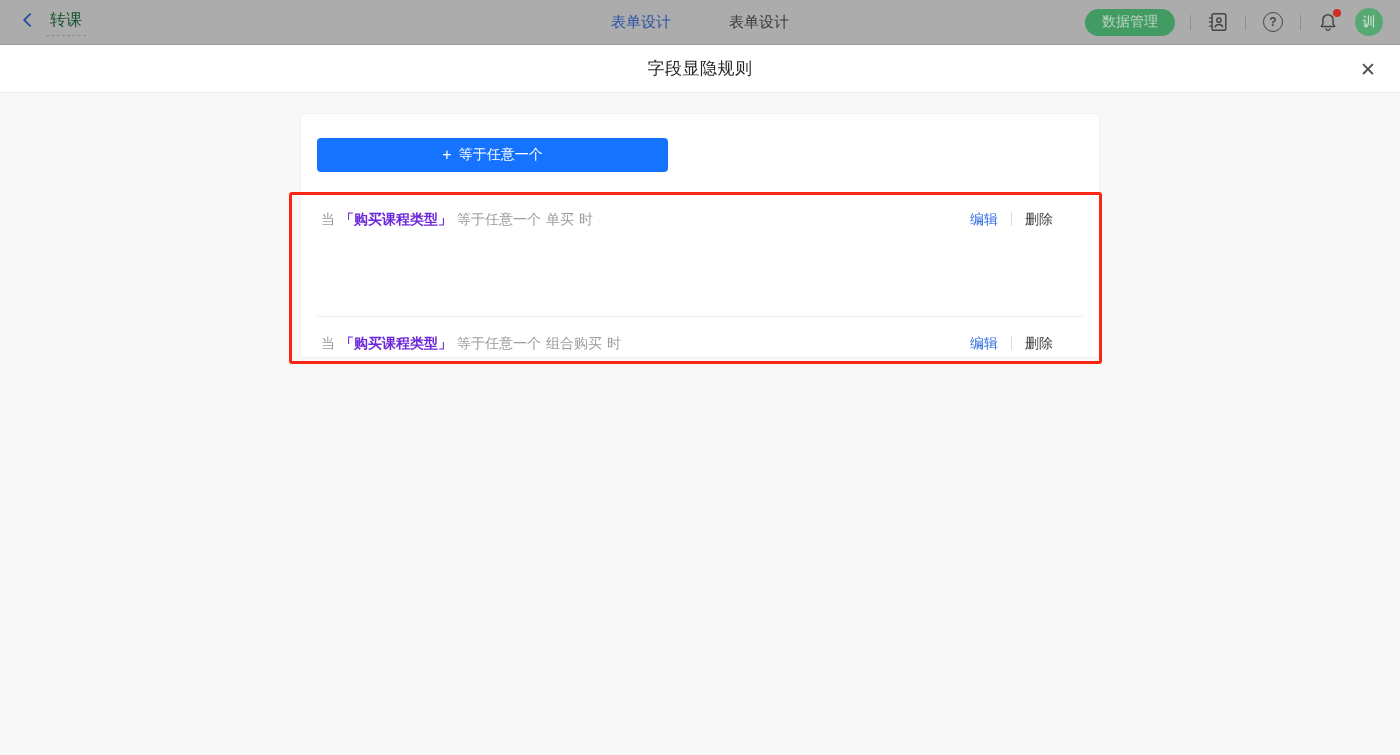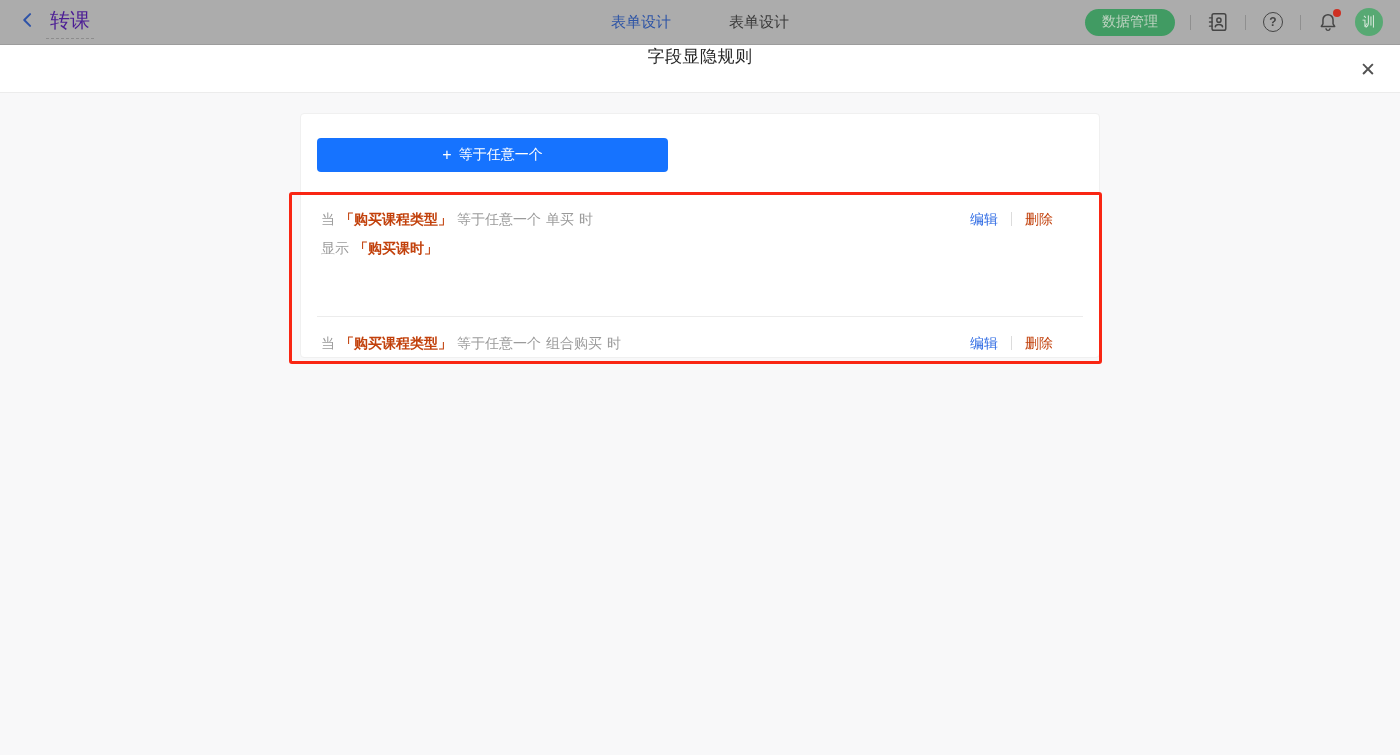--- a/index.html
+++ b/index.html
@@ -5,64 +5,64 @@
   * { box-sizing: border-box; margin: 0; padding: 0; }
   html, body { margin: 0; padding: 0; }
   body { font-family: "Liberation Sans", "DejaVu Sans", sans-serif; }
   .page { position: relative; width: 1400px; height: 755px; background: #f8f8f9; overflow: hidden; }
 
   
   .topbar { position: relative; display: flex; align-items: center; height: 45px;
             background: #acacac; border-bottom: 1px solid #9c9c9c; }
   .tb-left { display: flex; align-items: center; padding-left: 18px; gap: 8px; }
   .back-btn { display: flex; align-items: center; cursor: pointer; }
-  .form-title { font-size: 20px; color: #4c1d95; border-bottom: 1px dashed #8d8d8d; padding: 2px 4px 4px; }
+  .form-title { font-size: 16px; color: #14532d; border-bottom: 1px dashed #8d8d8d; padding: 2px 4px 4px; }
   .tb-tabs { position: absolute; left: 50%; transform: translateX(-50%); display: flex; gap: 58px; font-size: 15px; }
   .tab { cursor: pointer; color: #3a3a3a; }
   .tab.active { color: #2d54a6; }
   .tb-right { margin-left: auto; display: flex; align-items: center; gap: 15px; padding-right: 17px; }
   .pill-btn { height: 27px; padding: 0 17px; border: none; border-radius: 14px; background: #419b63;
               color: #bdd3c0; font-size: 14px; cursor: pointer; font-family: Liberation Serif, serif; }
   .vdiv { width: 1px; height: 15px; background: #8f8f8f; }
   .tb-icon { display: flex; align-items: center; justify-content: center; width: 24px; height: 24px; cursor: pointer; }
   .help-circle { width: 20px; height: 20px; border: 1.6px solid #454545; border-radius: 50%;
                  display: flex; align-items: center; justify-content: center;
                  font-size: 12px; color: #454545; font-weight: bold; }
   .bell-wrap { position: relative; }
   .bell-dot { position: absolute; top: -1px; right: -1px; width: 8px; height: 8px;
               border-radius: 50%; background: #ce3023; }
   .avatar { width: 28px; height: 28px; border-radius: 50%; background: #57a973; color: #dcead f;
             color: #dceadf; display: flex; align-items: center; justify-content: center;
             font-size: 13px; cursor: pointer; }
 
   
   .modal-header { position: relative; height: 48px; background: #ffffff; border-bottom: 1px solid #ececec;
-                  display: flex; align-items: flex-start; justify-content: center; }
+                  display: flex; align-items: center; justify-content: center; }
   .modal-title { font-size: 17px; font-weight: 500; color: #262626; letter-spacing: 0.5px; }
   .close-x { position: absolute; right: 24px; top: 50%; transform: translateY(-50%);
              font-size: 19px; color: #515151; cursor: pointer; line-height: 1; }
 
   
   .modal-body { padding-top: 20px; }
   .card { width: 800px; margin: 0 auto; background: #ffffff; border: 1px solid #f0f0f0;
           border-radius: 4px; padding: 24px 16px 0; height: 245px; }
   .add-btn { display: flex; align-items: center; justify-content: center; gap: 7px;
              width: 351px; height: 34px; border: none; border-radius: 4px; background: #1673ff;
              color: #ffffff; font-size: 14px; cursor: pointer; font-family: inherit; }
   .add-btn .plus { font-size: 16px; font-weight: 400; line-height: 1; }
   .rules { margin-top: 21px; }
   .rule-row { position: relative; padding: 12px 4px 13px; height: 83px; }
   .rule-row + .rule-row { border-top: 1px solid #ececec; margin-top: 40px; }
   .rule-line { font-size: 14px; line-height: 29px; white-space: nowrap; }
   .rule-line .g { color: #9b9b9b; margin-right: 5px; }
-  .rule-line .f { color: #c2410c; font-weight: bold; margin-right: 5px; }
+  .rule-line .f { color: #6d28d9; font-weight: bold; margin-right: 5px; }
   .rule-actions { position: absolute; top: 13px; right: 30px; display: flex; align-items: center;
                   gap: 13px; font-size: 14px; line-height: 26px; }
   .rule-actions .edit { color: #2f6be4; cursor: pointer; text-decoration: none; }
-  .rule-actions .del { color: #c2410c; cursor: pointer; text-decoration: none; }
+  .rule-actions .del { color: #404040; cursor: pointer; text-decoration: none; }
   .adiv { width: 1px; height: 14px; background: #dcdcdc; }
 
   
   .annotation { position: absolute; left: 289px; top: 192px; width: 813px; height: 172px;
                 border: 3px solid #f92613; border-radius: 3px; pointer-events: none; z-index: 50; }
 </style>
 </head>
 <body>
 
 <div class="page">
@@ -124,23 +124,20 @@
         <span class="plus">+</span>
         <span>等于任意一个</span>
       </button>
 
       <div class="rules">
 
         <div class="rule-row">
           <div class="rule-line">
             <span class="g">当</span><span class="f">「购买课程类型」</span><span class="g">等于任意一个</span><span class="g">单买</span><span class="g">时</span>
           </div>
-          <div class="rule-line">
-            <span class="g">显示</span><span class="f">「购买课时」</span>
-          </div>
           <div class="rule-actions">
             <a class="edit">编辑</a>
             <span class="adiv"></span>
             <a class="del">删除</a>
           </div>
         </div>
 
         <div class="rule-row">
           <div class="rule-line">
             <span class="g">当</span><span class="f">「购买课程类型」</span><span class="g">等于任意一个</span><span class="g">组合购买</span><span class="g">时</span>

